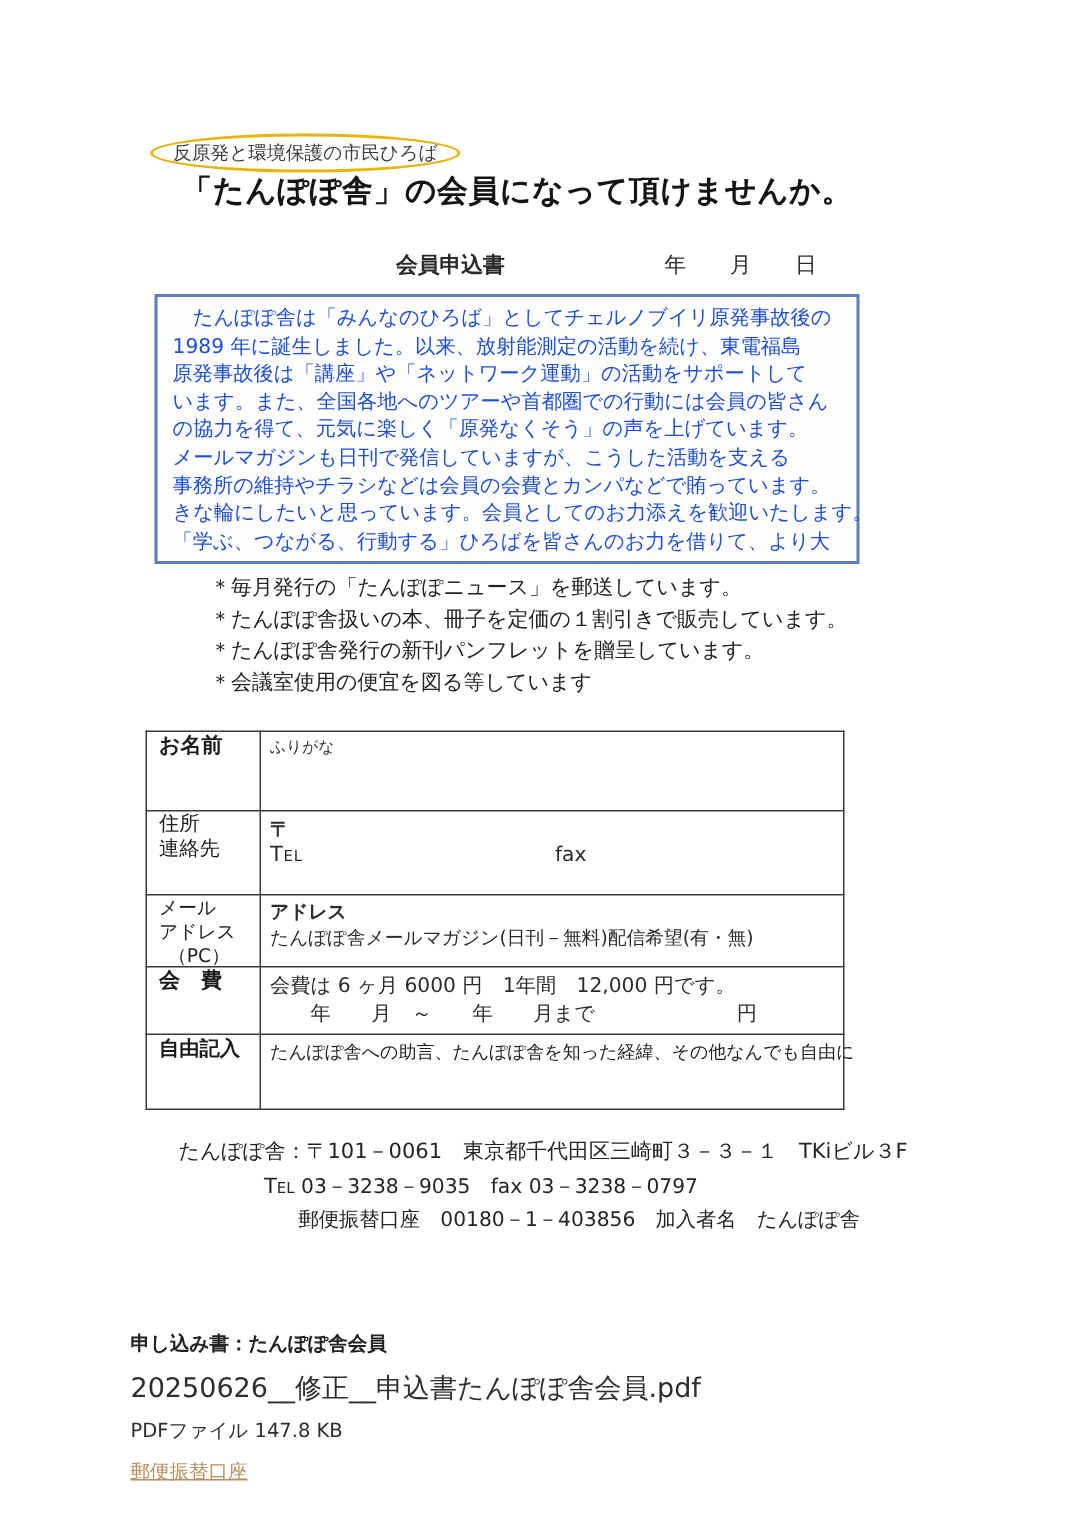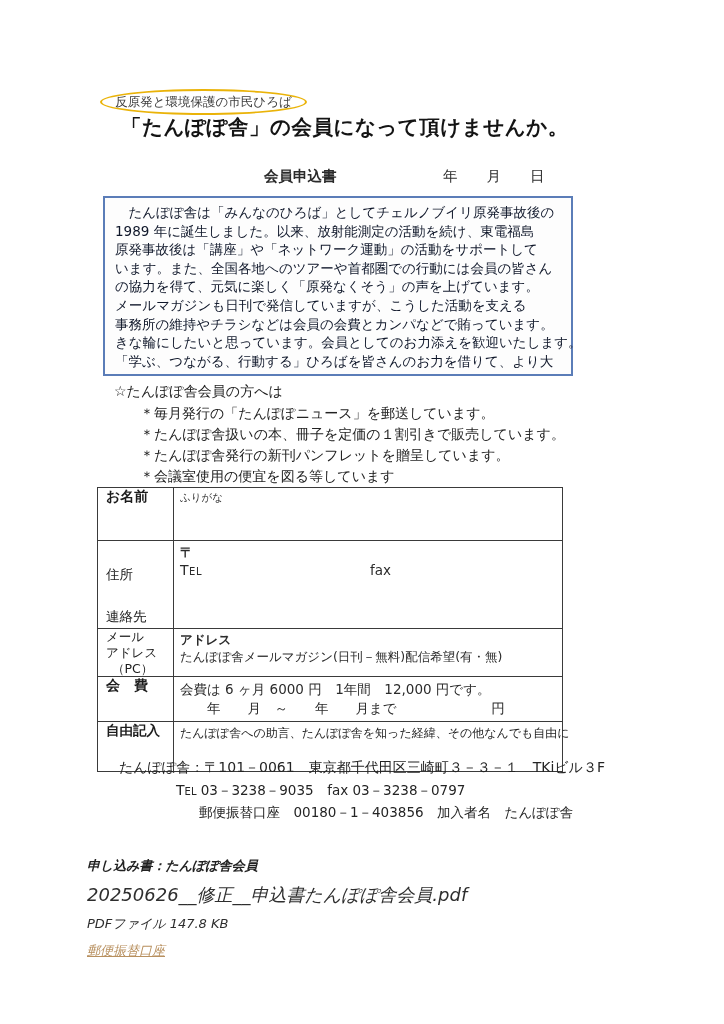--- a/index.html
+++ b/index.html
@@ -37,21 +37,21 @@
 
   
   .intro-box {
     position: absolute; left: 103px; top: 196px; width: 470px;
     border: 2px solid #5b7db8;
     background: #fdfdfd;
     padding: 5px 6px 4px 10px;
   }
   .intro-box .line {
     font-size: 13.5px; line-height: 18.6px;
-    white-space: nowrap; color: #0f172a;
+    white-space: nowrap; color: #1d4ed8;
   }
 
   
   .benefits { position: absolute; left: 114px; top: 382px; }
   .benefits-heading { font-size: 14px; color: #222; margin-bottom: 2px; line-height: 19px; }
   .benefit-item { font-size: 14px; color: #222; line-height: 21px; margin-left: 26px; white-space: nowrap; }
 
   
   .form-table {
     position: absolute; left: 97px; top: 487px;
@@ -72,33 +72,33 @@
   .row-h5 { height: 50px; }
   .postal-mark { font-size: 13.5px; font-weight: bold; }
   .telfax-line { font-size: 13px; }
   .tel-label { display: inline-block; font-size: 10px; letter-spacing: 0.5px; }
   .tel-label::first-letter { font-size: 14px; }
   .fax-label { margin-left: 168px; font-size: 13.5px; }
   .addr-label { font-size: 12.5px; font-weight: bold; }
   .magazine-line { font-size: 12.5px; white-space: nowrap; }
   .fee-line { font-size: 13.5px; line-height: 19px; white-space: pre; }
   .free-hint { font-size: 12px; white-space: nowrap; color: #1f1f1f; }
-  .label-lines { line-height: 17px; font-size: 13.5px; margin-top: 25px; }
+  .label-lines { line-height: 17px; font-size: 13.5px; }
   .email-label-lines { line-height: 14.8px; font-size: 12.5px; padding-top: 1px; }
   .pc-indent { padding-left: 6px; }
 
   
   .footer-line1 { position: absolute; left: 119px; top: 759px; font-size: 14px; white-space: pre; color: #242424; }
   .footer-line2 { position: absolute; left: 176px; top: 782px; font-size: 13.5px; white-space: pre; color: #242424; }
   .footer-line3 { position: absolute; left: 199px; top: 804px; font-size: 13.5px; white-space: pre; color: #242424; }
   .footer-tel { display: inline-block; font-size: 10px; }
   .footer-tel::first-letter { font-size: 14px; }
 
   
-  .attachment { position: absolute; left: 87px; top: 857px; font-style: italic; }
+  .attachment { position: absolute; left: 87px; top: 887px; }
   .attachment-title { font-size: 13px; font-weight: bold; color: #222; margin-bottom: 8px; }
   .attachment-filename { font-size: 18px; color: #2e2e2e; margin-bottom: 8px; }
   .attachment-meta { font-size: 13px; color: #2e2e2e; margin-bottom: 7px; }
   .download-link {
     font-size: 13px; color: #b8905f;
     text-decoration: underline; cursor: pointer; display: inline-block;
   }
 </style>
 </head>
 <body>
@@ -116,21 +116,20 @@
   <div class="line">原発事故後は「講座」や「ネットワーク運動」の活動をサポートして</div>
   <div class="line">います。また、全国各地へのツアーや首都圏での行動には会員の皆さん</div>
   <div class="line">の協力を得て、元気に楽しく「原発なくそう」の声を上げています。</div>
   <div class="line">メールマガジンも日刊で発信していますが、こうした活動を支える</div>
   <div class="line">事務所の維持やチラシなどは会員の会費とカンパなどで賄っています。</div>
   <div class="line">きな輪にしたいと思っています。会員としてのお力添えを歓迎いたします。</div>
   <div class="line">「学ぶ、つながる、行動する」ひろばを皆さんのお力を借りて、より大</div>
 </div>
 
 <div class="benefits">
-  <div class="benefits-heading">☆たんぽぽ舎会員の方へは</div>
   <div class="benefit-item">＊毎月発行の「たんぽぽニュース」を郵送しています。</div>
   <div class="benefit-item">＊たんぽぽ舎扱いの本、冊子を定価の１割引きで販売しています。</div>
   <div class="benefit-item">＊たんぽぽ舎発行の新刊パンフレットを贈呈しています。</div>
   <div class="benefit-item">＊会議室使用の便宜を図る等しています</div>
 </div>
 
 <table class="form-table">
   <tbody>
       <tr class="row-h1">
     <td class="label-cell cell-center lbl-bold">お名前</td>

